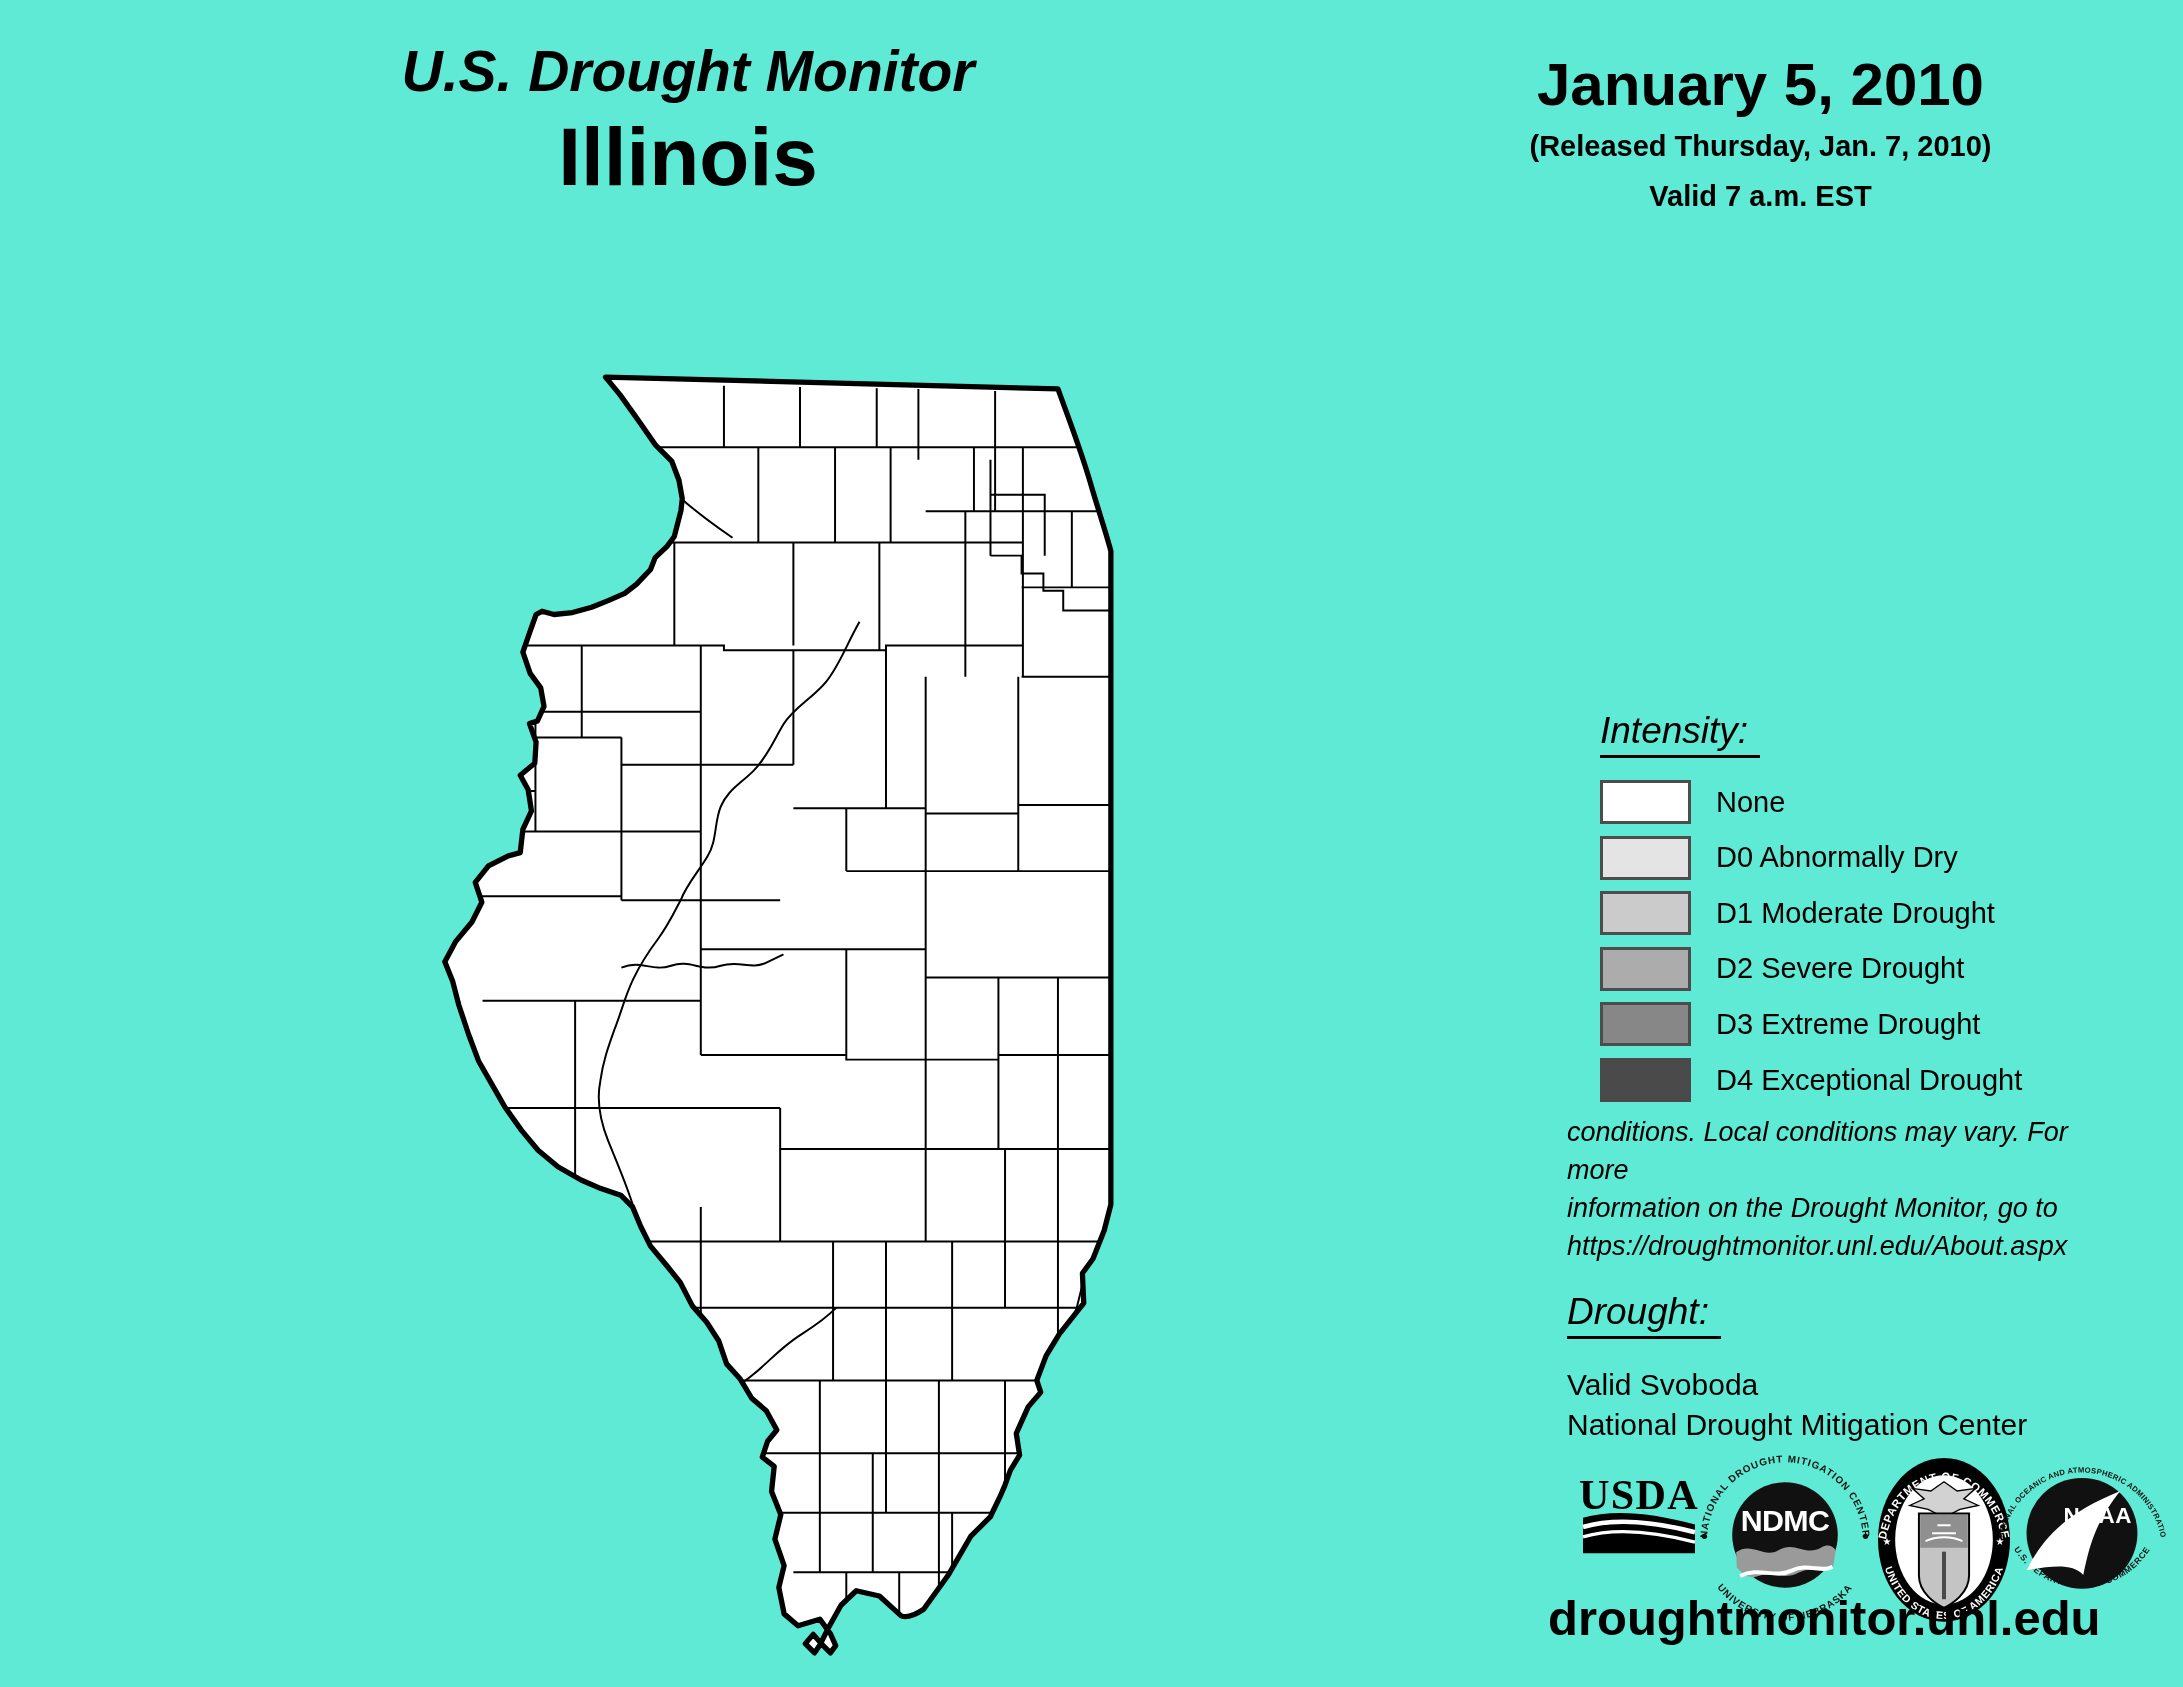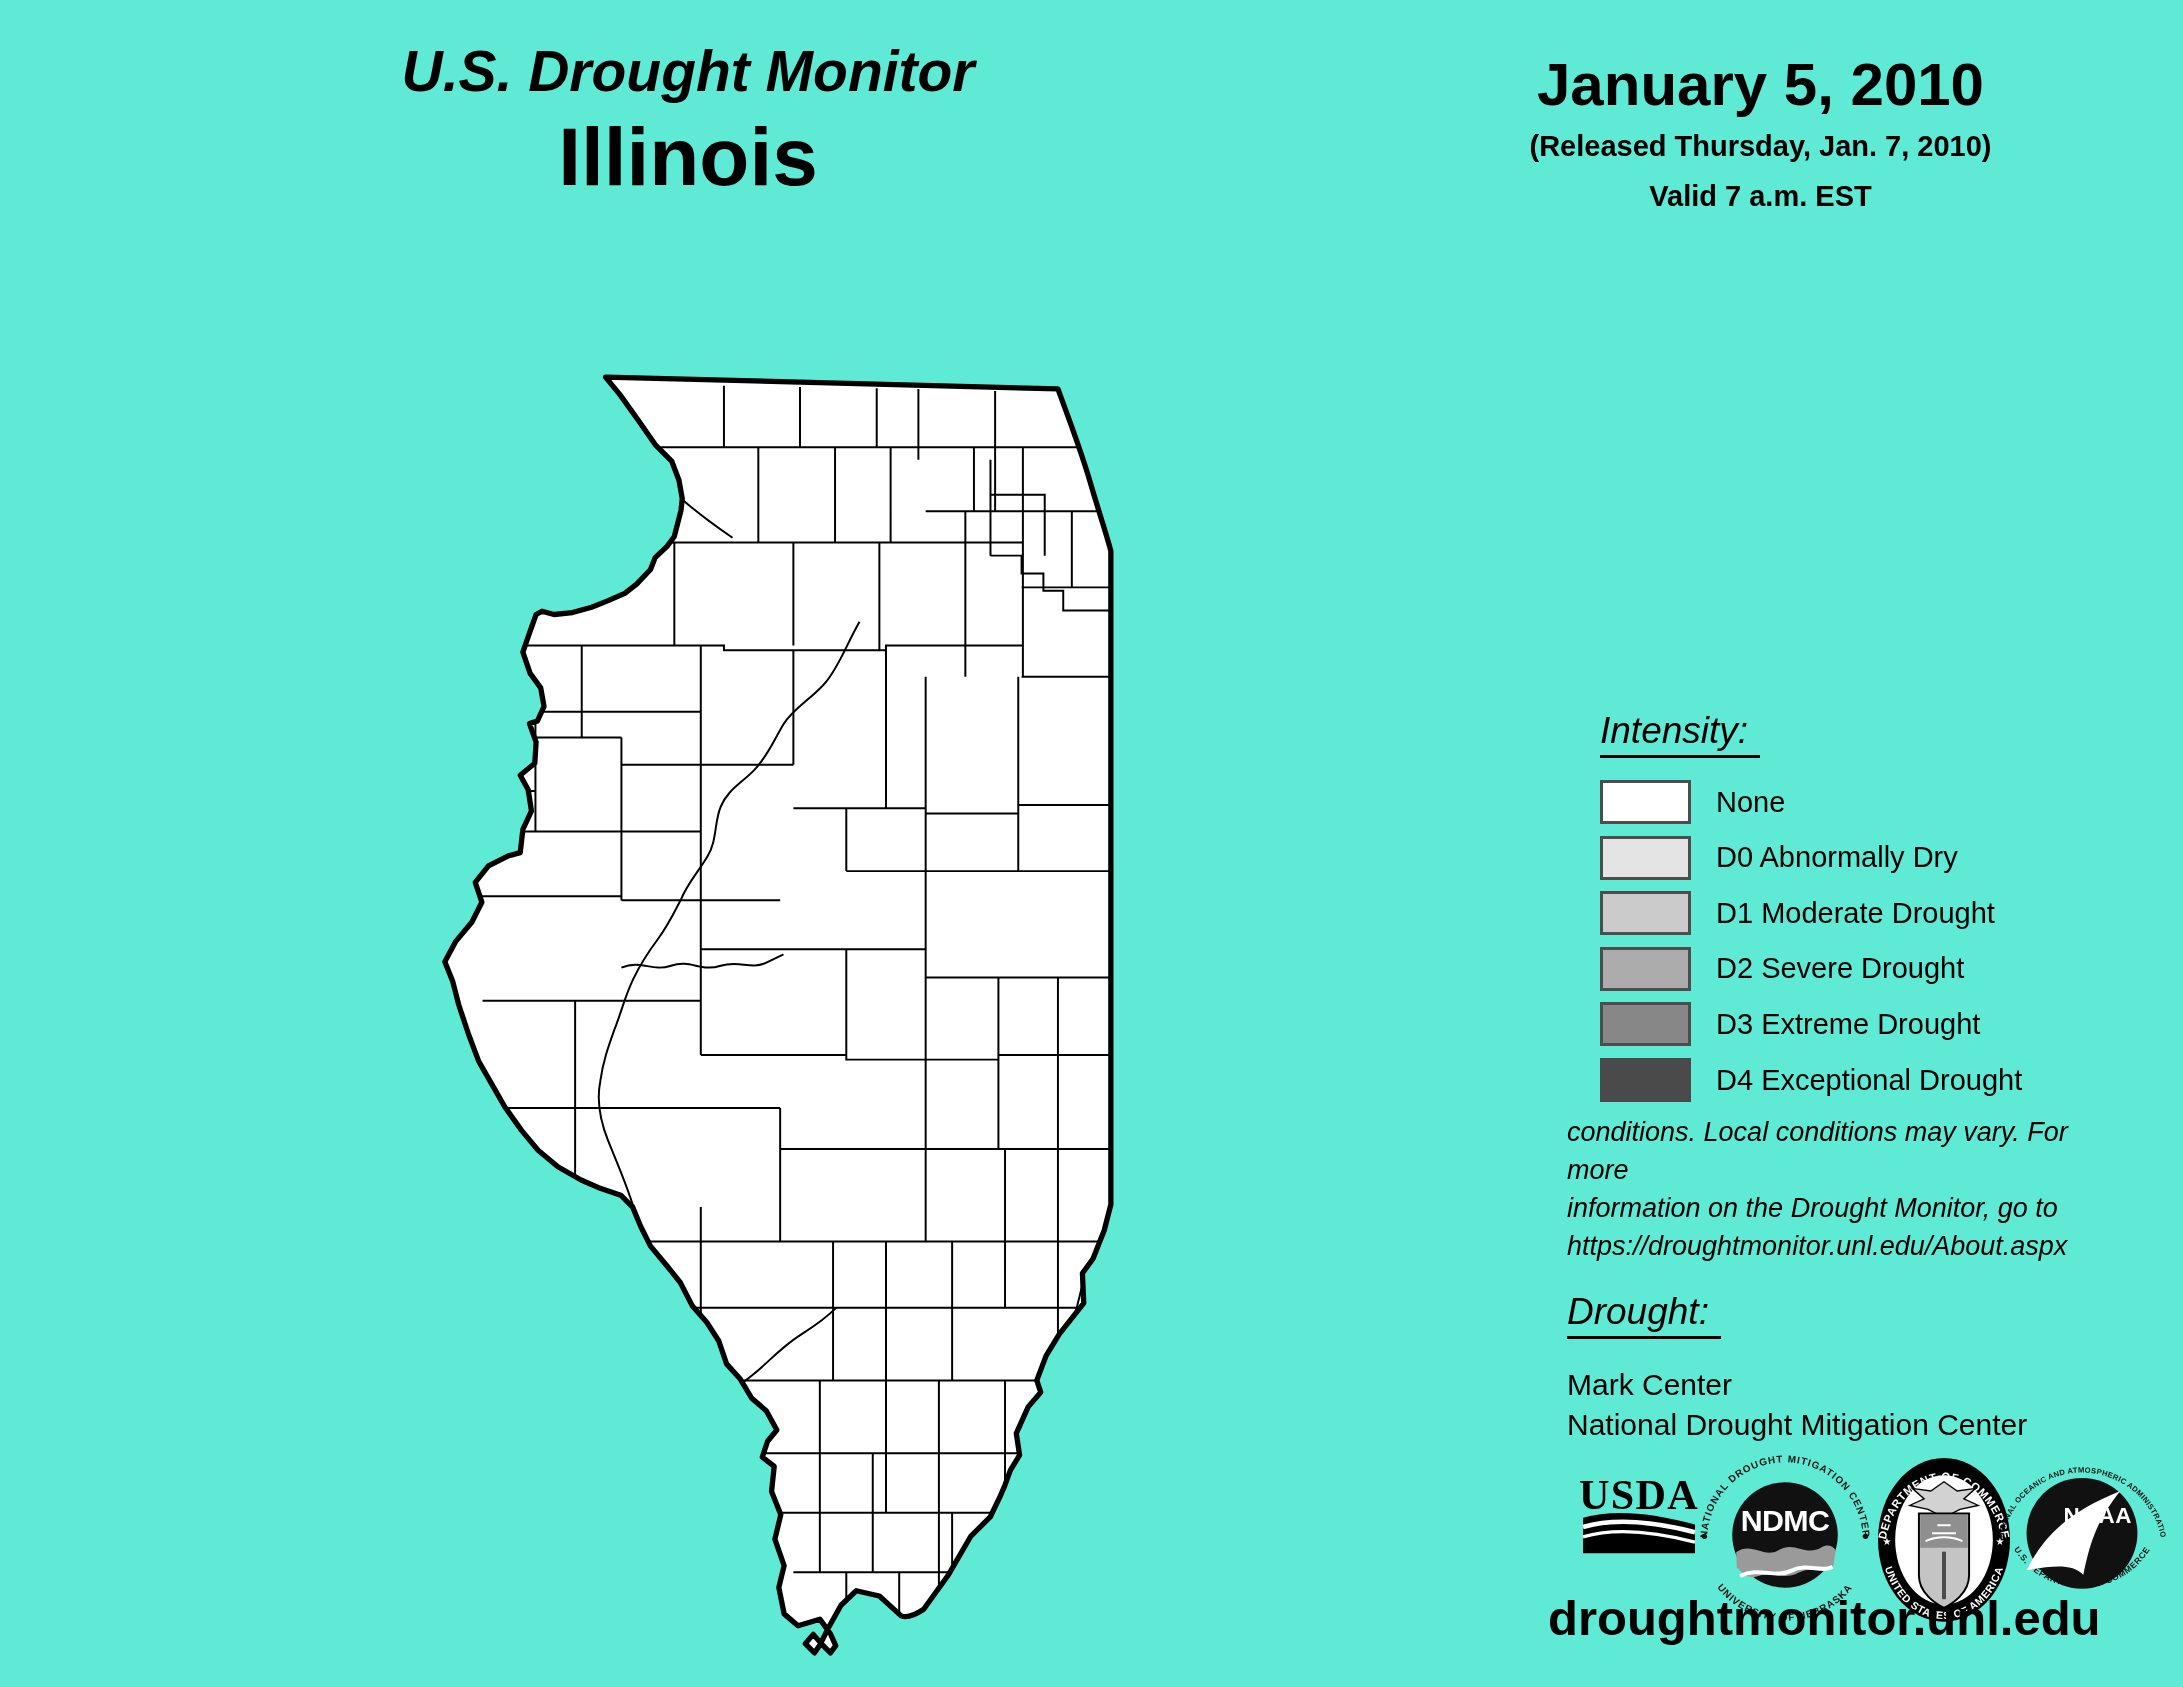--- a/index.html
+++ b/index.html
@@ -100,21 +100,21 @@
   </div>
 
   <div id="note" class="abs">
     <div>conditions. Local conditions may vary. For more</div>
     <div>information on the Drought Monitor, go to</div>
     <div>https://droughtmonitor.unl.edu/About.aspx</div>
   </div>
 
   <div id="author-block" class="abs">
     <span class="section-title">Drought:</span>
-    <div id="author-name">Mark Center</div>
+    <div id="author-name">Valid Svoboda</div>
     <div id="author-org">National Drought Mitigation Center</div>
   </div>
 
   <div id="logo-usda" class="abs">
     <svg width="118" height="83" viewBox="0 0 178 126">
       <text x="89" y="54" text-anchor="middle" font-size="64" font-weight="bold" style="font-family:'Liberation Serif',serif;letter-spacing:2px;" fill="#000">USDA</text>
       <path fill="#000" d="M4,68 C45,56 100,58 174,78 L174,122 L4,122 Z"></path>
       <path fill="none" stroke="#fff" stroke-width="7" d="M4,82 C48,69 102,71 174,90"></path>
       <path fill="none" stroke="#fff" stroke-width="5" d="M4,97 C48,84 102,86 174,105"></path>
     </svg>

